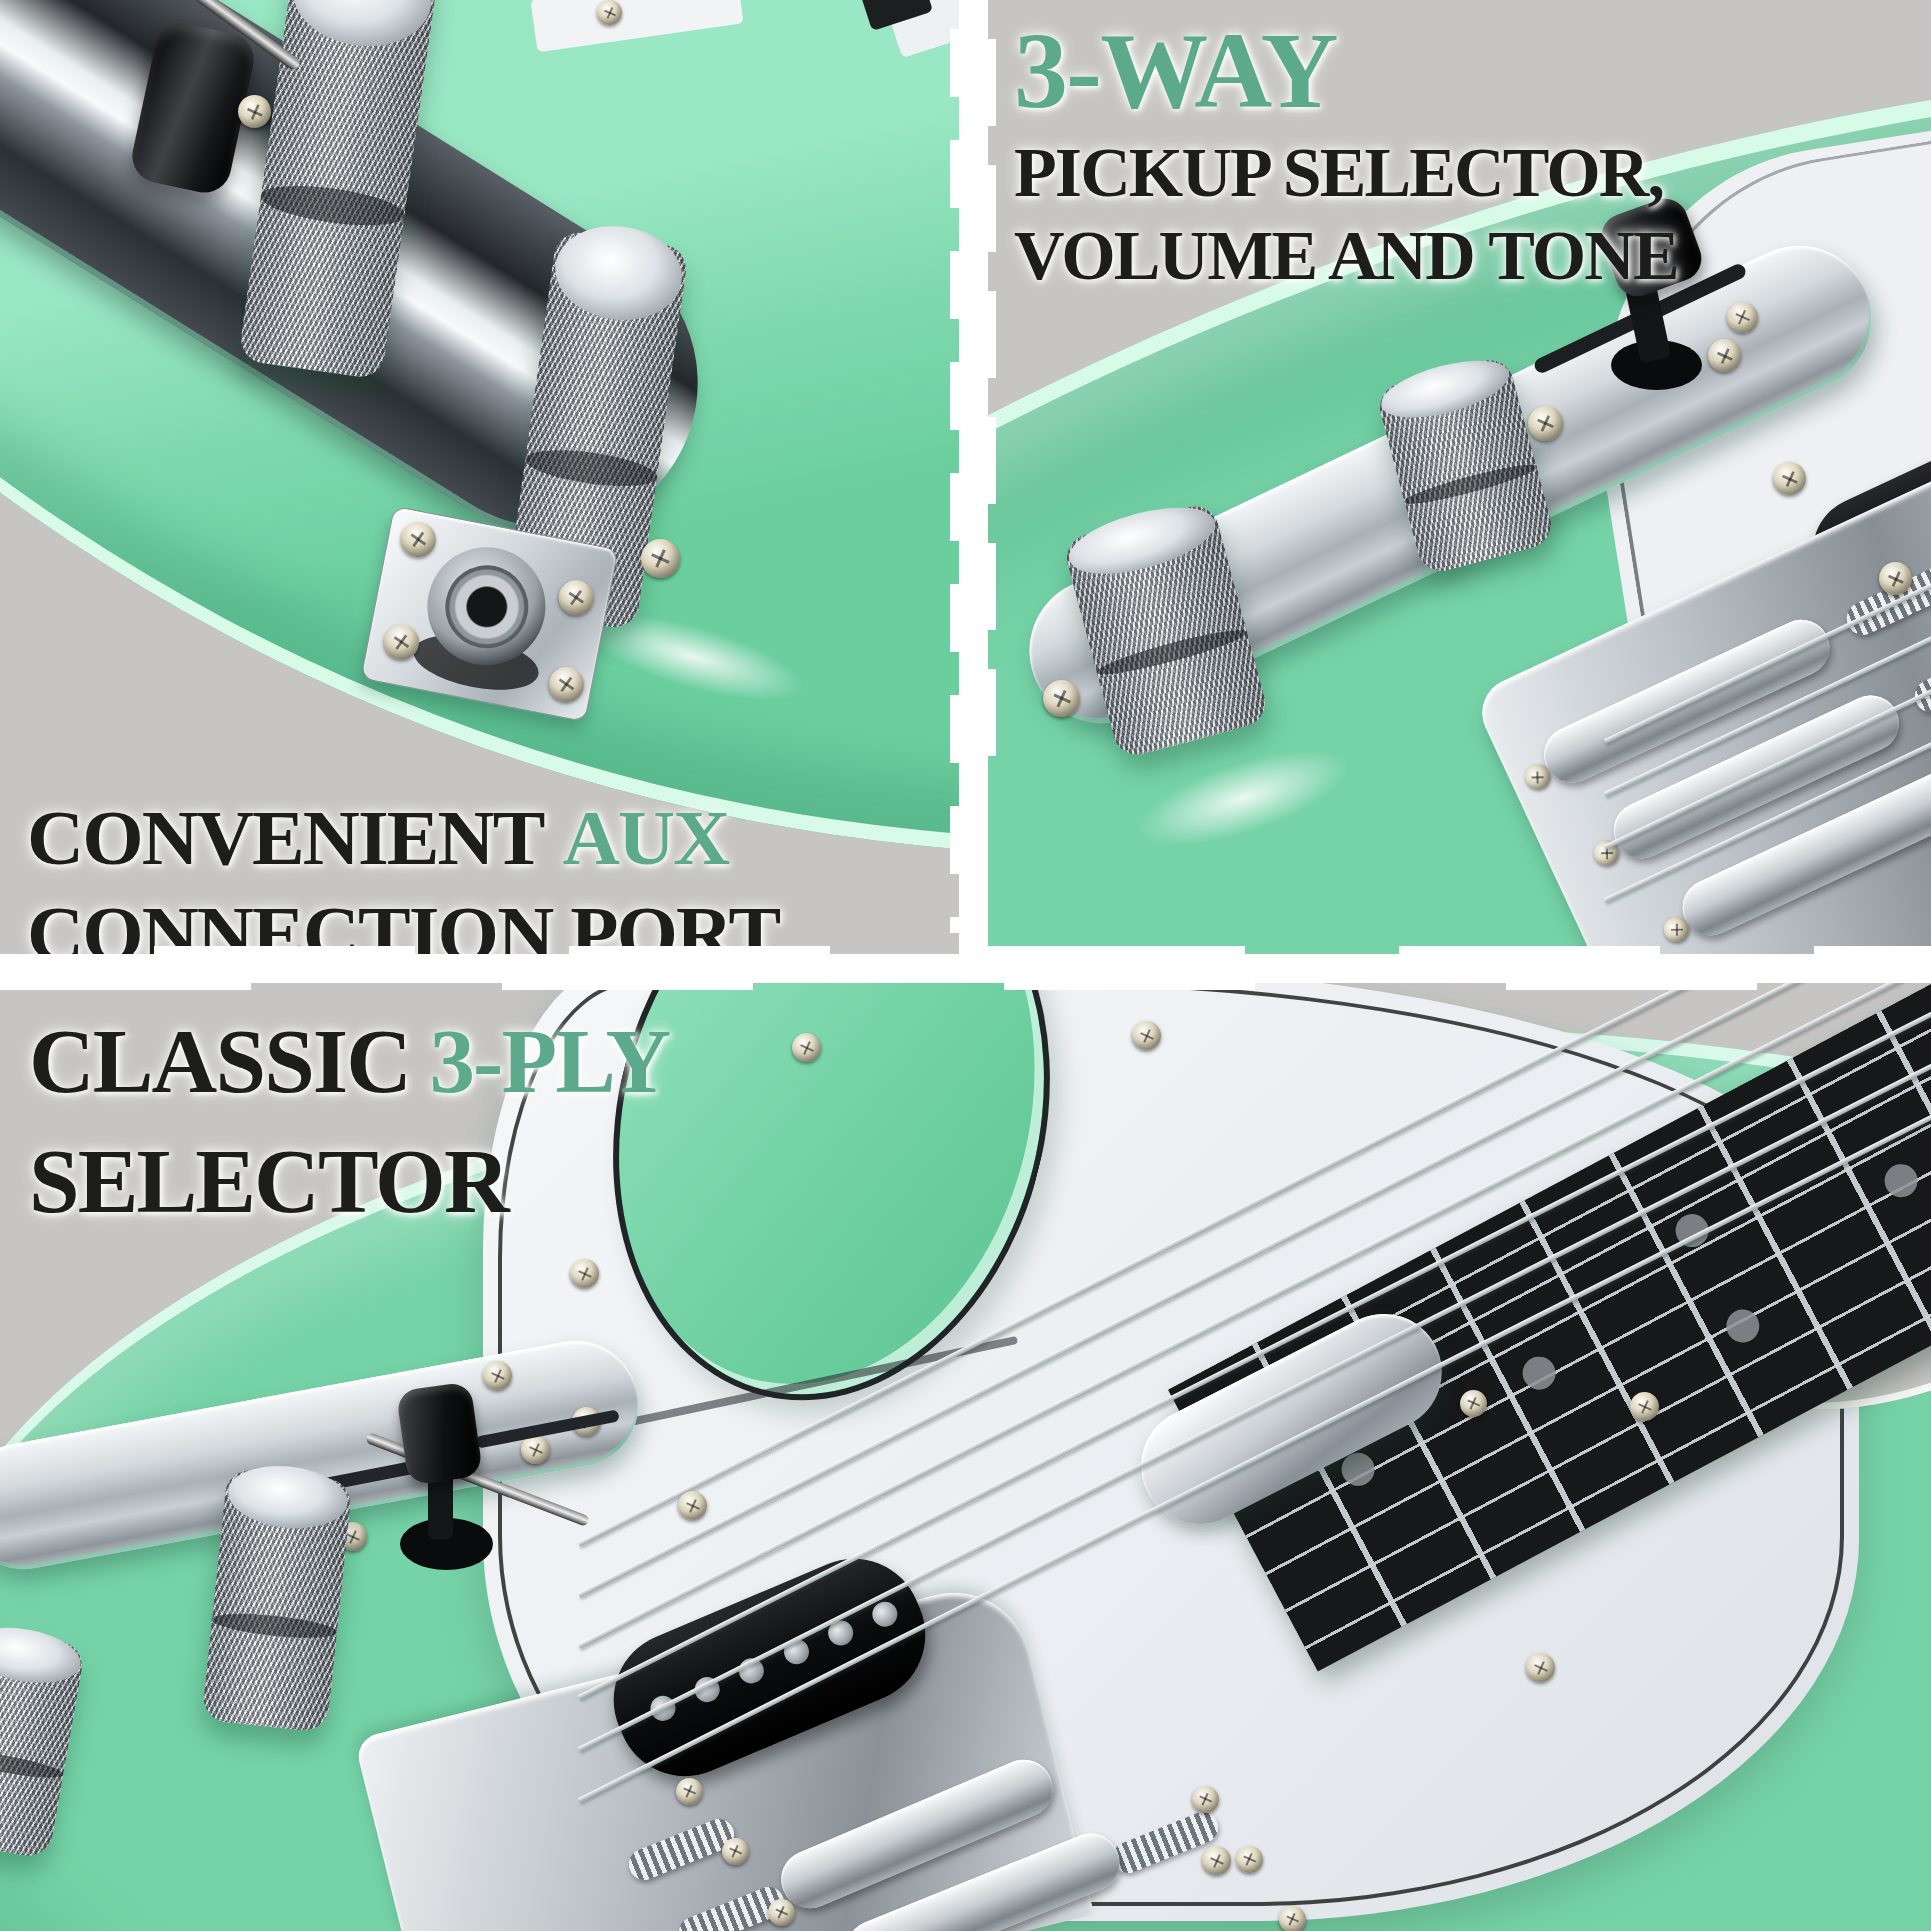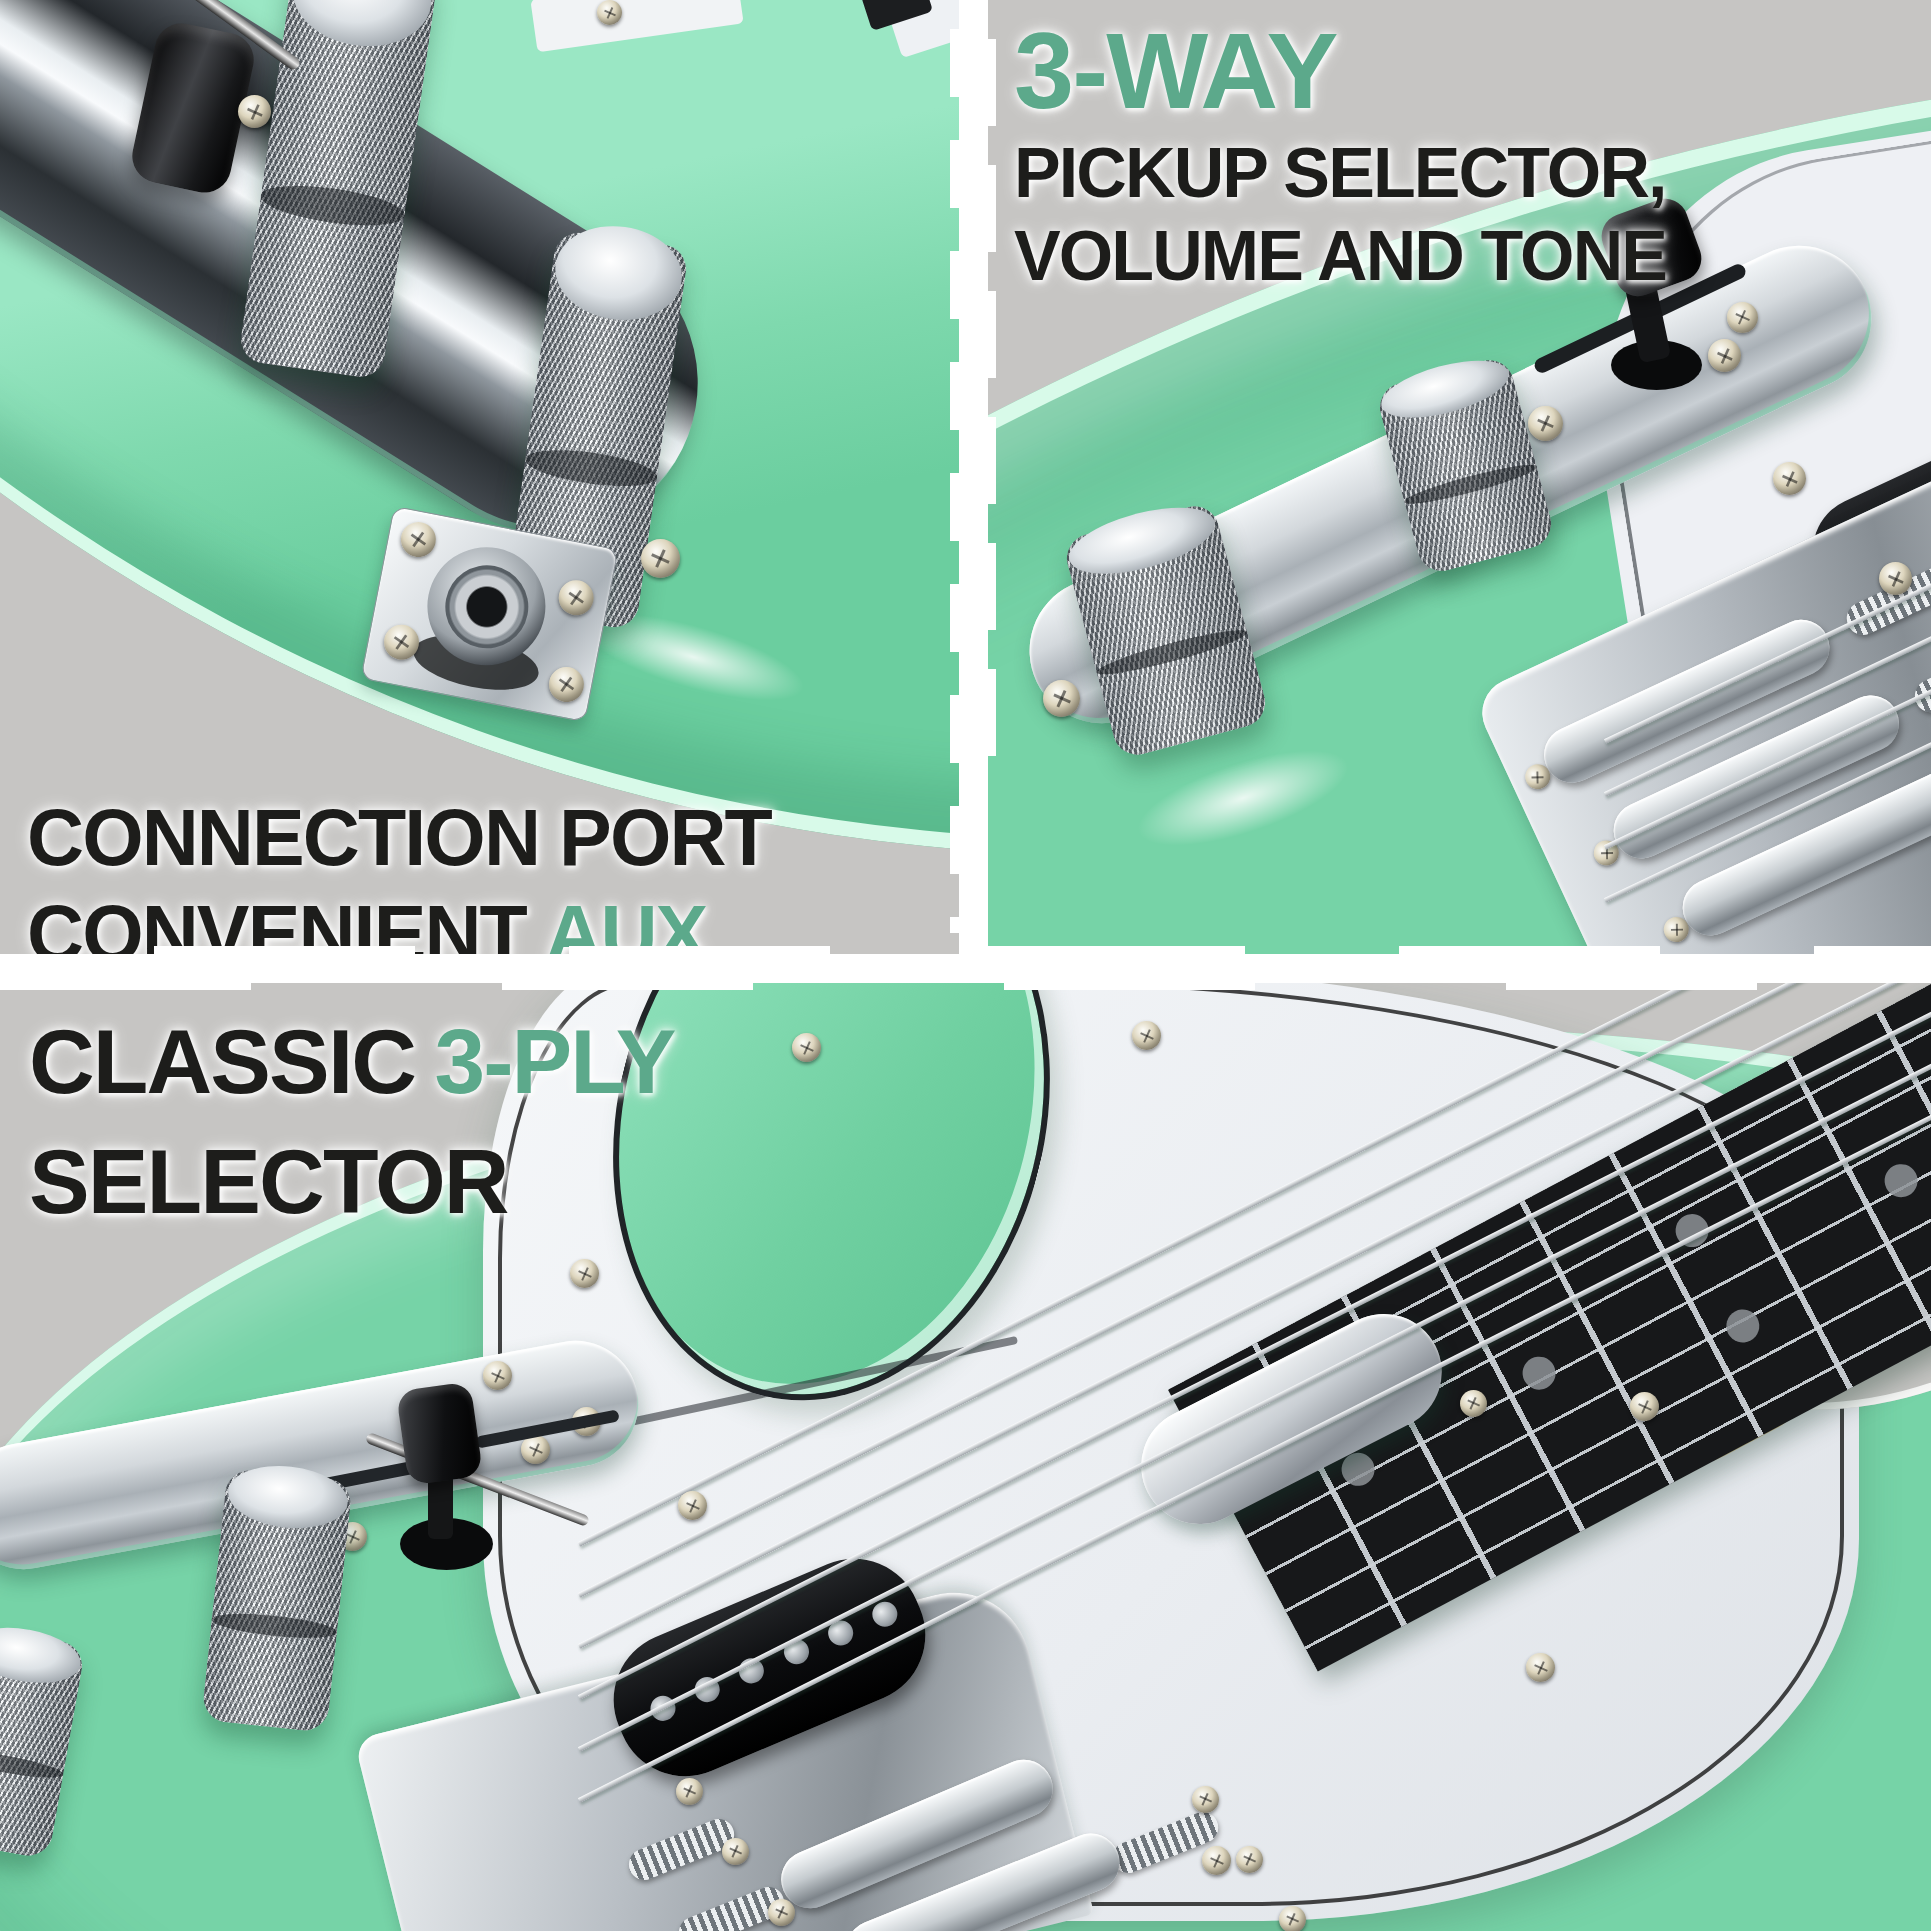--- a/index.html
+++ b/index.html
@@ -1,21 +1,21 @@
 <!DOCTYPE html>
 <html style="--background-gray: #c6c5c3; --divider-white: #ffffff; --body-green: #76d3a7; --body-green-light: #d8fae9; --body-green-dark: #5cc695; --accent-text-green: #5ca98b; --text-black: #1d1d1b; --pickguard-white: #eef0f4; --chrome-light: #f4f6f7; --chrome-dark: #8a9197; --fretboard-black: #17181a; --neck-wood: #d9bf8a; --hardware-black: #0b0c0e;"><head>
 <meta charset="utf-8">
 <style>
   html,body{margin:0;padding:0;background:#fff;}
   #canvas{
     position:relative;width:1931px;height:1931px;overflow:hidden;
     background:var(--divider-white,#fff);
     font-family:"Liberation Sans","DejaVu Sans",sans-serif;
   }
-  .panel{position:absolute;overflow:hidden;background:var(--background-gray,#c6c5c3);}
+  .panel{position:absolute;overflow:hidden;background:var(--background-gray,#c6c5c3);font-family:Liberation Serif, serif;}
   #panel-aux{left:0;top:0;width:966px;height:977px;}
   #panel-controls{left:987px;top:0;width:944px;height:977px;}
   #panel-pickguard{left:0;top:977px;width:1931px;height:954px;padding-left:10px;}
   .ph{position:absolute;}
 
   
   .caption{position:absolute;z-index:60;font-weight:700;line-height:1.2;
     color:var(--text-black,#1d1d1b);letter-spacing:-1.9px;
     text-shadow:0 0 9.7px rgba(255,255,255,.95),0 0 17.4px rgba(255,255,255,.7),1.9px 1.9px 5.8px rgba(255,255,255,.85);}
   .caption .accent{color:var(--accent-text-green,#5ca98b);}
@@ -194,22 +194,22 @@
     <div class="ph aux-plate">
       <span class="screw" style="left:11.6px;top:9.7px;width:35px;height:35px;"></span>
       <span class="screw" style="left:178px;top:37px;width:35px;height:35px;"></span>
       <span class="screw" style="left:185px;top:124px;width:35px;height:35px;"></span>
       <span class="screw" style="left:15.4px;top:114px;width:35px;height:35px;"></span>
       <div class="jack-shadow"></div>
       <div class="jack-outer"></div>
       <div class="jack-hex"></div>
     </div>
     <div class="caption cap-aux">
+      <div><span class="wgap">CONVENIENT</span><span class="accent">AUX</span></div>
       <div>CONNECTION PORT</div>
-      <div><span class="wgap">CONVENIENT</span><span class="accent">AUX</span></div>
     </div>
   </section>
 
   <section class="panel" id="panel-controls">
     <div class="ph tr-body"></div>
     <div class="ph tr-pickguard"></div>
     <span class="screw" style="left:721px;top:339px;width:33px;height:33px;"></span>
     <span class="screw" style="left:786px;top:462px;width:33px;height:33px;"></span>
     <span class="screw" style="left:892px;top:562px;width:33px;height:33px;"></span>
     <div class="ph tr-pickup">

